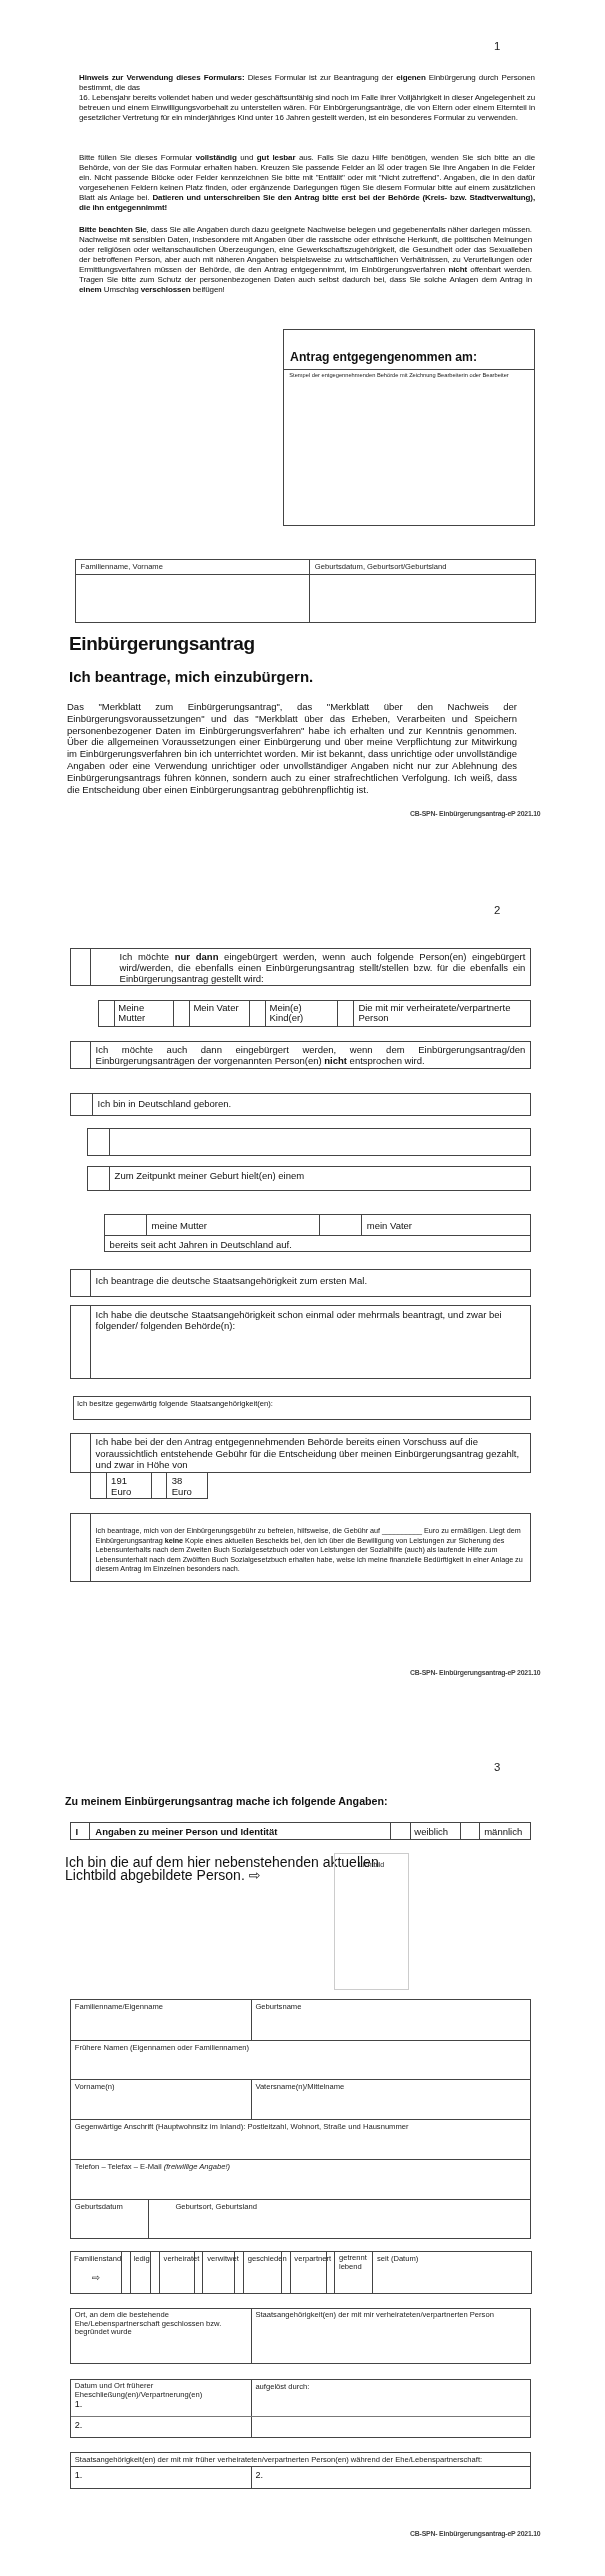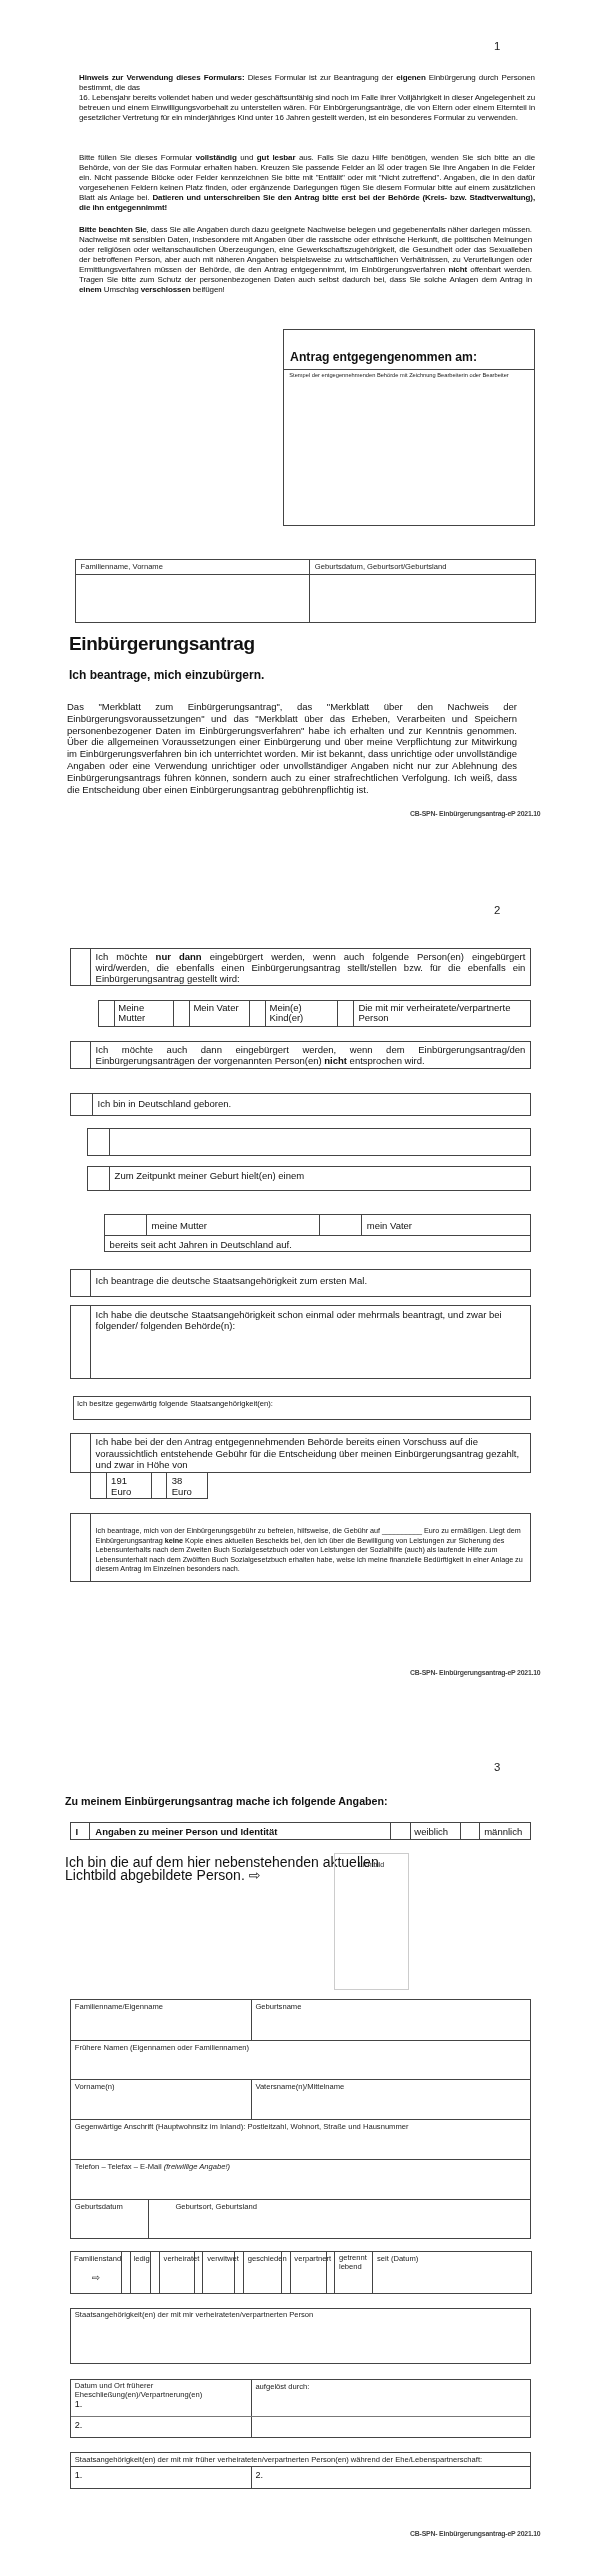--- a/index.html
+++ b/index.html
@@ -53,29 +53,29 @@
     <td>Geburtsdatum, Geburtsort/Geburtsland</td>
   </tr>
   <tr>
     <td></td>
     <td></td>
   </tr>
 </tbody>
   </table>
 
 <div class="abs" style="left:69px; top:633px; font-size:19px; font-weight:bold; letter-spacing:-0.4px;">Einbürgerungsantrag</div>
-<div class="abs" style="left:69px; top:668px; font-size:12px; font-weight:bold;">Ich beantrage, mich einzubürgern.</div>
+<div class="abs" style="left:69px; top:668px; font-size:15px; font-weight:bold;">Ich beantrage, mich einzubürgern.</div>
 
 <div class="abs" style="left:67px; top:701px; width:450px; font-size:9.5px; line-height:11.8px; text-align:justify;">Das "Merkblatt zum Einbürgerungsantrag", das "Merkblatt über den Nachweis der Einbürgerungsvoraussetzungen" und das "Merkblatt über das Erheben, Verarbeiten und Speichern personenbezogener Daten im Einbürgerungsverfahren" habe ich erhalten und zur Kenntnis genommen. Über die allgemeinen Voraussetzungen einer Einbürgerung und über meine Verpflichtung zur Mitwirkung im Einbürgerungsverfahren bin ich unterrichtet worden. Mir ist bekannt, dass unrichtige oder unvollständige Angaben oder eine Verwendung unrichtiger oder unvollständiger Angaben nicht nur zur Ablehnung des Einbürgerungsantrags führen können, sondern auch zu einer strafrechtlichen Verfolgung. Ich weiß, dass die Entscheidung über einen Einbürgerungsantrag gebührenpflichtig ist.</div>
 
 <div class="abs footer" style="left:410px; top:810px;">CB-SPN- Einbürgerungsantrag-eP 2021.10</div>
 
 <div class="abs pnum" style="left:494px; top:904px;">2</div>
 
-<div class="abs row" style="left:70px; top:948px; width:461px; height:38px;">
+<div class="abs row" style="left:70px; top:948px; width:461px; height:38px;gap:24px;">
   <div class="cb" style="width:20px; flex-basis:20px;"></div>
   <div class="txt"><span>Ich möchte </span><b>nur dann</b><span> eingebürgert werden, wenn auch folgende Person(en) eingebürgert wird/werden, die ebenfalls einen Einbürgerungsantrag stellt/stellen bzw. für die ebenfalls ein Einbürgerungsantrag gestellt wird:</span></div>
 </div>
 
 <div class="abs" style="left:98px; top:1000px; width:433px; height:27px; display:flex; border:1.1px solid #444; box-sizing:border-box;">
   <div style="width:14.5px; border-right:1.1px solid #444;"></div>
   <div class="txt" style="width:51px; border-right:1.1px solid #444; padding:1.5px 3.8px; line-height:10.7px;">Meine Mutter</div>
   <div style="width:14.5px; border-right:1.1px solid #444;"></div>
   <div class="txt" style="width:52px; border-right:1.1px solid #444; padding:1.5px 3.8px; line-height:10.7px;">Mein Vater</div>
   <div style="width:14.5px; border-right:1.1px solid #444;"></div>
@@ -197,20 +197,21 @@
   <div style="width:7.6px; border-right:1.1px solid #444;"></div>
   <div style="width:38px; border-right:1.1px solid #444; padding:2.3px 3.8px; box-sizing:border-box;">geschieden</div>
   <div style="width:7.6px; border-right:1.1px solid #444;"></div>
   <div style="width:36px; border-right:1.1px solid #444; padding:2.3px 3.8px; box-sizing:border-box;">verpartnert</div>
   <div style="width:7.6px; border-right:1.1px solid #444;"></div>
   <div style="width:38px; border-right:1.1px solid #444; padding:2.3px 3.8px; box-sizing:border-box; line-height:8.4px;">getrennt lebend</div>
   <div style="flex:1; padding:2.3px 3.8px;">seit (Datum)</div>
 </div>
 
 <div class="abs" style="left:70px; top:2308px; width:461px; height:56px; display:flex; border:1.1px solid #444; box-sizing:border-box;">
+  <div class="lbl" style="width:172px; border-right:1.1px solid #444; padding:2.3px 3.8px; line-height:8.4px;">Ort, an dem die bestehende Ehe/Lebenspartnerschaft geschlossen bzw. begründet wurde</div>
   <div class="lbl" style="flex:1; padding:2.3px 3.8px; line-height:8.4px;">Staatsangehörigkeit(en) der mit mir verheirateten/verpartnerten Person</div>
 </div>
 
 <div class="abs" style="left:70px; top:2379px; width:461px; height:59px; border:1.1px solid #444; box-sizing:border-box;">
   <div style="display:flex; height:37px; border-bottom:1.5px solid #777; box-sizing:border-box;">
     <div style="width:172px; border-right:1.1px solid #444; padding:2.3px 3.8px;">
       <div class="lbl" style="line-height:8.4px;">Datum und Ort früherer Eheschließung(en)/Verpartnerung(en)</div>
       <div style="font-size:9.1px;">1.</div>
     </div>
     <div class="lbl" style="flex:1; padding:2.3px 3.8px;">aufgelöst durch:</div>

